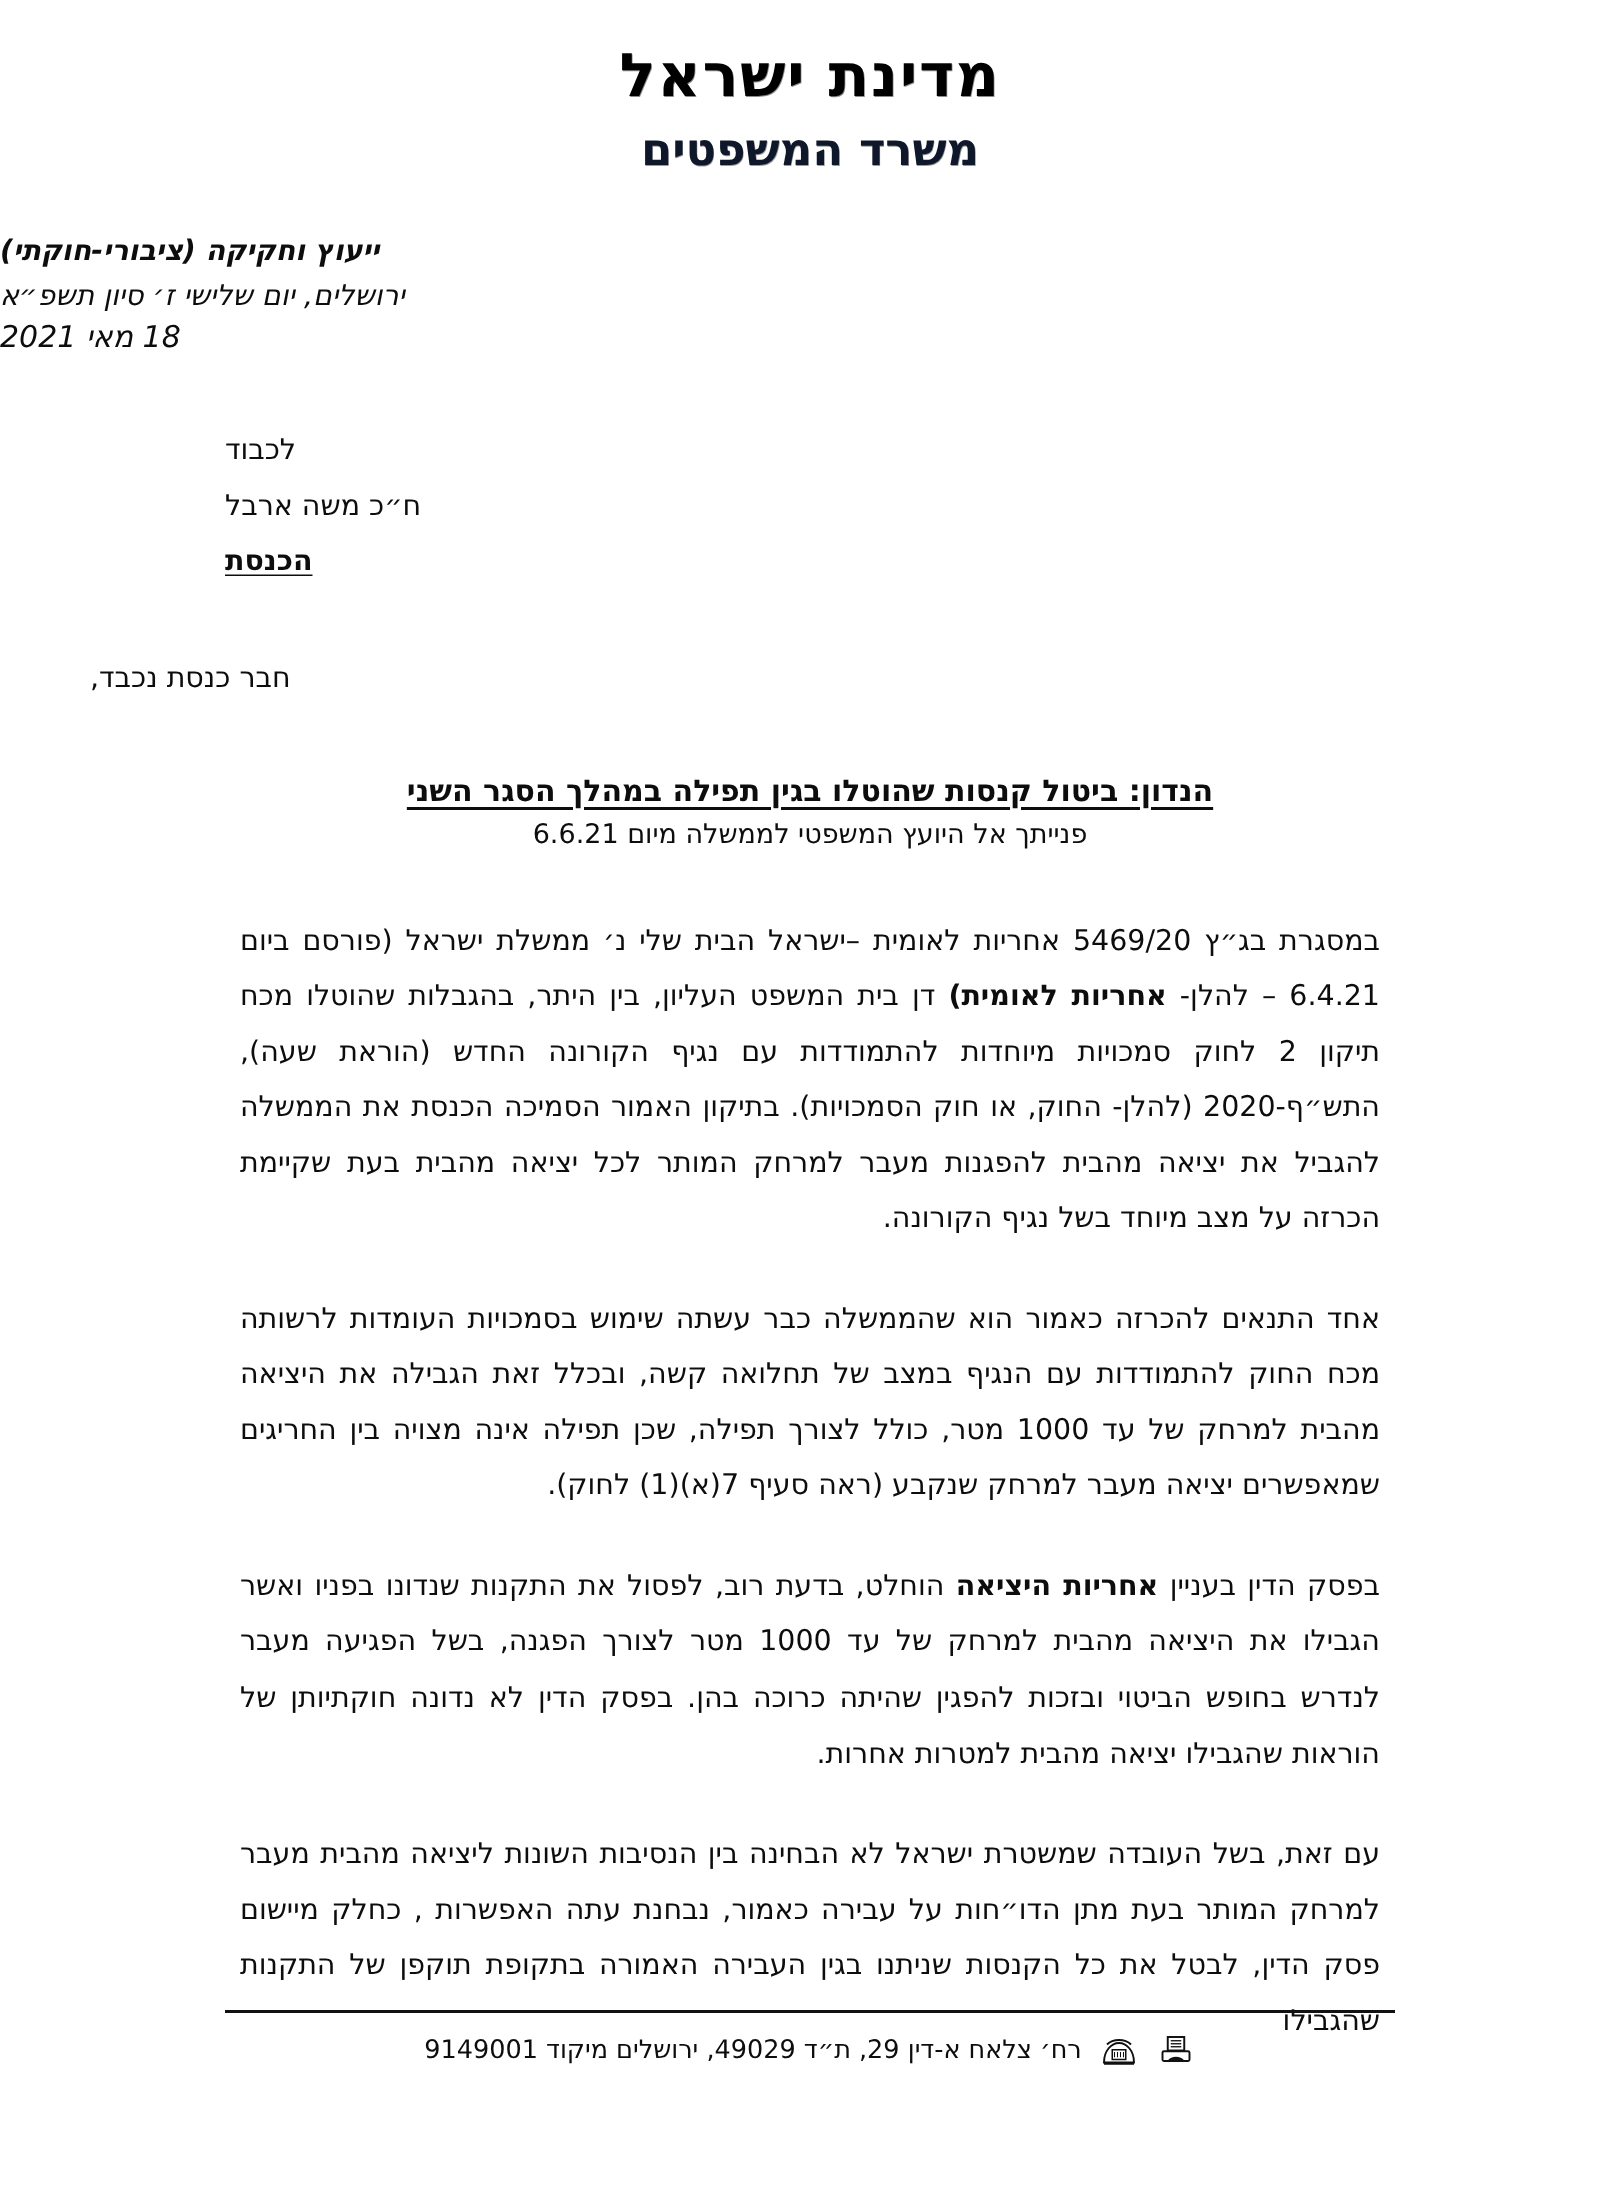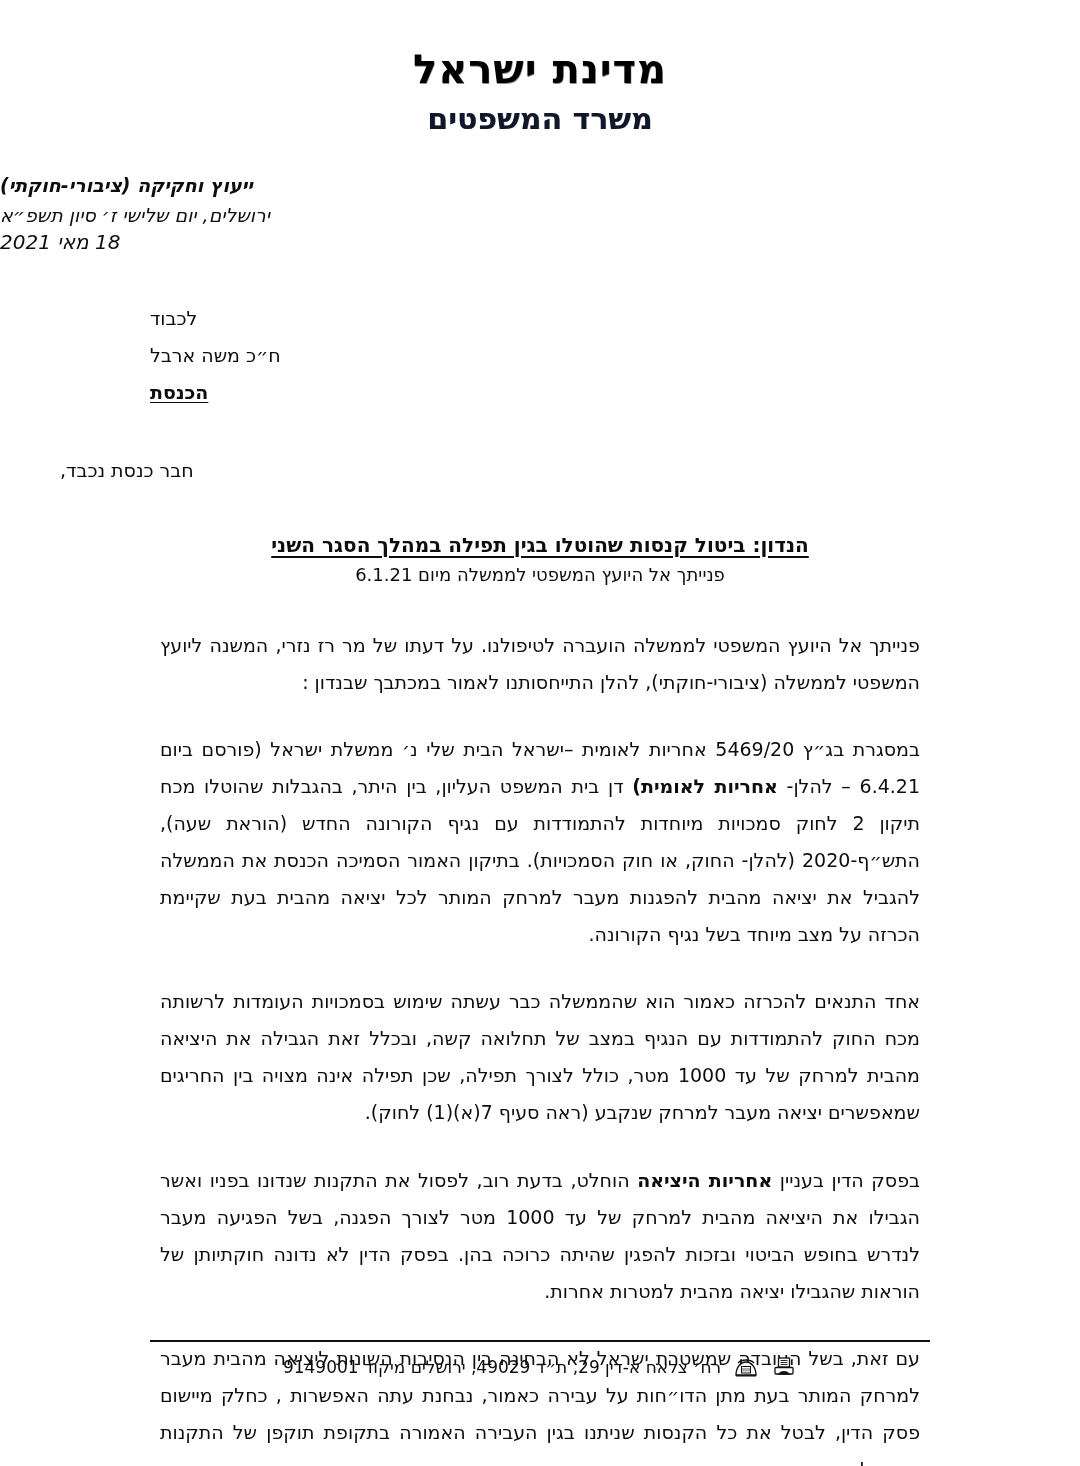--- a/index.html
+++ b/index.html
@@ -22,21 +22,21 @@
   .page {
     position: absolute;
     inset: 0;
     background: #ffffff;
     padding: 0;
   }
 
   
   .masthead {
     text-align: center;
-    padding-top: 46px;
+    padding-top: 28px;
   }
   .state-name {
     font-size: 40px;
     font-weight: 700;
     letter-spacing: 1px;
     line-height: 1.15;
     color: #000;
     text-shadow: 0.5px 0.5px 0 rgba(0,0,0,0.45);
   }
   .ministry-name {
@@ -182,26 +182,25 @@
   <div class="addressee">
     <div>לכבוד</div>
     <div>ח״כ משה ארבל</div>
     <div class="underline">הכנסת</div>
   </div>
 
   <div class="salutation">חבר כנסת נכבד,</div>
 
   <div class="subject-block">
     <div><span class="subject-line">הנדון: ביטול קנסות שהוטלו בגין תפילה במהלך הסגר השני</span></div>
-    <div class="subject-sub">פנייתך אל היועץ המשפטי לממשלה  מיום 6.1.21</div>
+    <div class="subject-sub">פנייתך אל היועץ המשפטי לממשלה  מיום 6.6.21</div>
   </div>
 
   <div class="body-copy">
 
-    <p class="para">פנייתך אל היועץ המשפטי לממשלה הועברה לטיפולנו. על דעתו של מר רז נזרי, המשנה ליועץ המשפטי לממשלה (ציבורי-חוקתי), להלן התייחסותנו לאמור במכתבך שבנדון :</p>
 
     <p class="para"><span>במסגרת בג״ץ 5469/20 אחריות לאומית –ישראל הבית שלי נ׳ ממשלת ישראל (פורסם ביום 6.4.21 – להלן- </span><b>אחריות לאומית)</b><span> דן בית המשפט העליון, בין היתר, בהגבלות שהוטלו מכח תיקון 2 לחוק סמכויות מיוחדות להתמודדות עם נגיף הקורונה החדש (הוראת שעה), התש״ף-2020 (להלן- החוק, או חוק הסמכויות).  בתיקון האמור  הסמיכה הכנסת את הממשלה להגביל את  יציאה מהבית להפגנות מעבר למרחק המותר לכל יציאה מהבית בעת שקיימת הכרזה על מצב מיוחד בשל נגיף הקורונה.</span></p>
 
     <p class="para">אחד התנאים להכרזה כאמור הוא שהממשלה כבר עשתה שימוש בסמכויות העומדות לרשותה מכח החוק להתמודדות עם הנגיף במצב של תחלואה קשה, ובכלל זאת הגבילה את היציאה מהבית למרחק של עד 1000 מטר, כולל לצורך תפילה, שכן תפילה אינה מצויה בין החריגים שמאפשרים יציאה מעבר למרחק שנקבע (ראה סעיף 7(א)(1) לחוק).</p>
 
     <p class="para"><span>בפסק הדין בעניין </span><b>אחריות היציאה</b><span> הוחלט, בדעת רוב, לפסול את התקנות שנדונו בפניו ואשר הגבילו את היציאה מהבית למרחק של עד 1000 מטר לצורך הפגנה, בשל הפגיעה מעבר לנדרש בחופש הביטוי ובזכות להפגין שהיתה כרוכה בהן. בפסק הדין לא נדונה חוקתיותן של הוראות שהגבילו יציאה מהבית למטרות אחרות.</span></p>
 
     <p class="para last">עם זאת, בשל העובדה שמשטרת ישראל לא הבחינה בין הנסיבות השונות ליציאה מהבית מעבר למרחק המותר בעת מתן הדו״חות על עבירה כאמור, נבחנת  עתה האפשרות , כחלק מיישום פסק הדין, לבטל את כל הקנסות שניתנו בגין העבירה האמורה בתקופת תוקפן של התקנות שהגבילו</p>
   </div>
 

